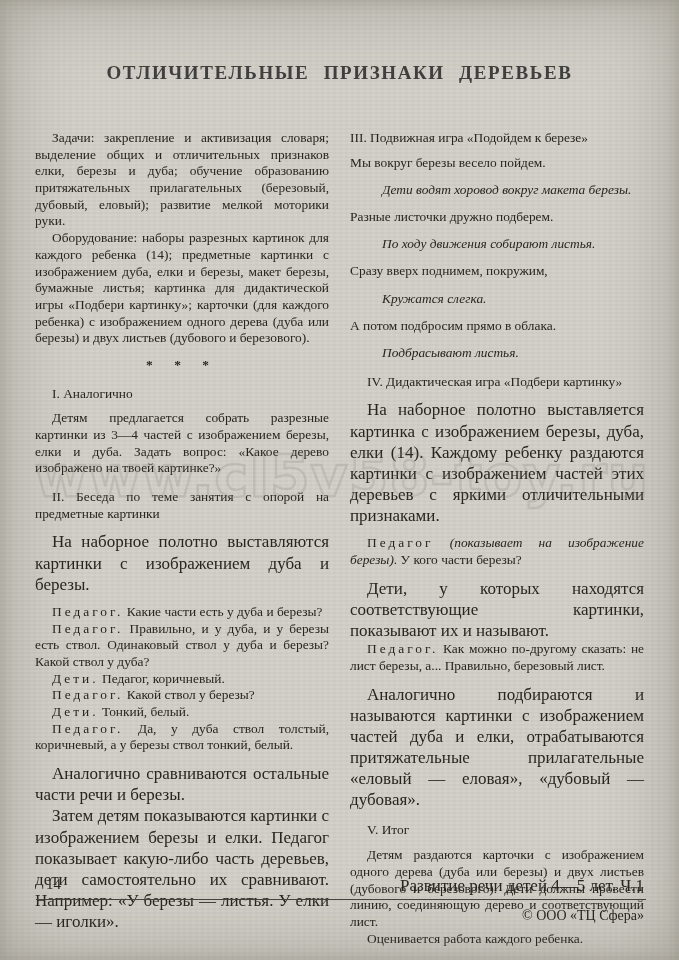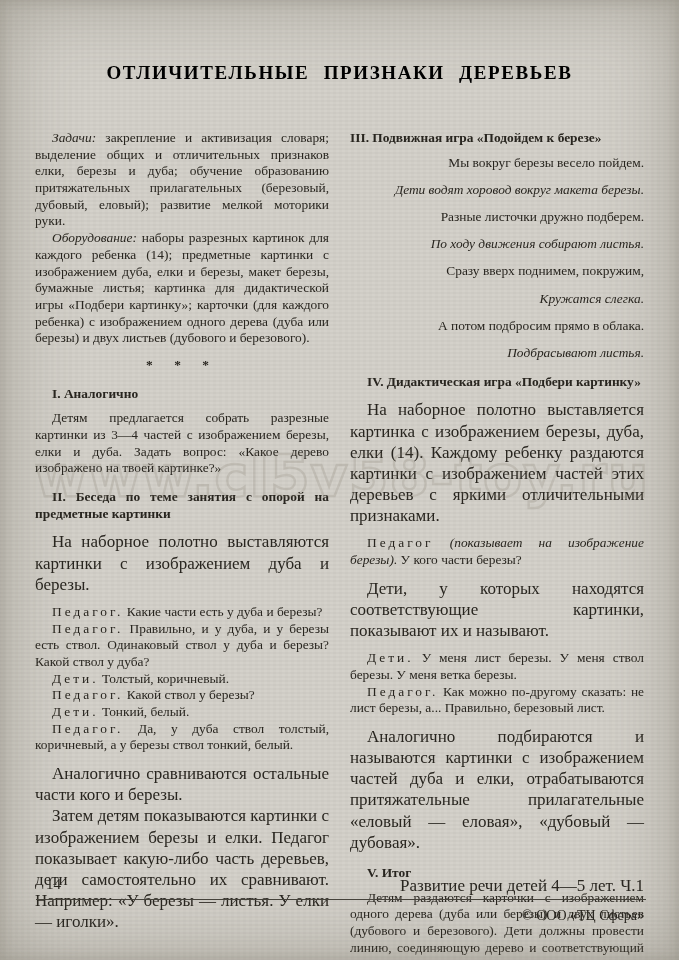--- a/index.html
+++ b/index.html
@@ -9,35 +9,35 @@
     background-image:
       repeating-linear-gradient(0deg, rgba(255,255,255,.025) 0 2px, rgba(0,0,0,.018) 2px 4px),
       repeating-linear-gradient(90deg, rgba(255,255,255,.02) 0 3px, rgba(0,0,0,.012) 3px 6px);
     font-family:"Liberation Serif", serif;
     color:#28251f;
   }
   .vignette{position:absolute;inset:0;pointer-events:none;
     box-shadow:inset 0 0 75px rgba(92,86,72,.38), inset 0 0 14px rgba(92,86,72,.20);}
   .title{
     text-align:center;padding-top:62px;margin:0;
-    font-size:19px;font-weight:bold;letter-spacing:1.6px;word-spacing:8px;color:#000000;
+    font-size:19px;font-weight:bold;letter-spacing:1.6px;word-spacing:8px;color:#404040;
   }
   .cols{display:flex;gap:21px;padding:0 35px;margin-top:46px;}
   .col{flex:1;font-size:13.4px;line-height:1.245;text-align:justify;min-width:0;}
   .col > :first-child{margin-top:0;}
   p{margin:0;}
   .para{text-indent:17px;}
   .small{font-size:17px;}
   .gap{margin-top:9px;}
-  .h{font-weight:bold;text-indent:17px;margin:12px 0 8px;}
-  .lead{font-style:italic;}
+  .h{font-weight:normal;text-indent:17px;margin:12px 0 8px;}
+  .lead{}
   .sep{text-align:center;text-indent:0;font-weight:bold;letter-spacing:9px;margin:10px 0 11px;}
   .speaker{letter-spacing:3px;}
   .aside{font-style:italic;}
-  .poem-line{text-indent:0;text-align:right;margin:0 0 10.5px;}
+  .poem-line{text-indent:0;text-align:left;margin:0 0 10.5px;}
   .stage{font-style:italic;margin-left:32px;}
   .watermark{
     position:absolute;top:443px;left:-8px;width:700px;text-align:center;
     font-family:"DejaVu Sans", sans-serif;font-weight:bold;
     font-size:57px;letter-spacing:1px;white-space:nowrap;
     color:transparent;-webkit-text-stroke:2.4px rgba(122,115,100,.28);
     opacity:.7;pointer-events:none;
   }
   .footer-rule{position:absolute;left:36px;right:33px;top:899px;border-top:1.3px solid #45423a;}
   .page-num{position:absolute;left:46px;top:876px;font-size:15px;}
@@ -69,29 +69,29 @@
 
     <p class="h">II. Беседа по теме занятия с опорой на предметные картинки</p>
 
     <p class="para small gap">На наборное полотно выставляются картинки с изображением дуба и березы.</p>
 
     <p class="para gap"><span class="speaker">Педагог.</span>
       <span>Какие части есть у дуба и березы?</span></p>
     <p class="para"><span class="speaker">Педагог.</span>
       <span>Правильно, и у дуба, и у березы есть ствол. Одинаковый ствол у дуба и березы? Какой ствол у дуба?</span></p>
     <p class="para"><span class="speaker">Дети.</span>
-      <span>Толстый, коричневый.</span></p>
+      <span>Педагог, коричневый.</span></p>
     <p class="para"><span class="speaker">Педагог.</span>
       <span>Какой ствол у березы?</span></p>
     <p class="para"><span class="speaker">Дети.</span>
       <span>Тонкий, белый.</span></p>
     <p class="para"><span class="speaker">Педагог.</span>
       <span>Да, у дуба ствол толстый, коричневый, а у березы ствол тонкий, белый.</span></p>
 
-    <p class="para small gap">Аналогично сравниваются остальные части кого и березы.</p>
+    <p class="para small gap">Аналогично сравниваются остальные части речи и березы.</p>
     <p class="para small">Затем детям показываются картинки с изображением березы и елки. Педагог показывает какую-либо часть деревьев, дети самостоятельно их сравнивают. Например: «У березы — листья. У елки — иголки».</p>
   </div>
 
   <div class="col">
     <p class="h" style="margin-top:0;text-indent:0;">III. Подвижная игра «Подойдем к березе»</p>
 
     <p class="poem-line">Мы вокруг березы весело пойдем.</p>
     <p class="poem-line stage">Дети водят хоровод вокруг  макета березы.</p>
     <p class="poem-line">Разные листочки дружно подберем.</p>
     <p class="poem-line stage">По ходу движения собирают листья.</p>
@@ -103,22 +103,20 @@
     <p class="h">IV. Дидактическая игра «Подбери картинку»</p>
 
     <p class="para small gap">На наборное полотно выставляется картинка с изображением березы, дуба, елки (14). Каждому ребенку раздаются картинки с изображением частей этих деревьев с яркими отличительными признаками.</p>
 
     <p class="para gap"><span class="speaker">Педагог</span>
       <span class="aside">(показывает на изображение березы).</span>
       <span>У кого части березы?</span></p>
 
     <p class="para small gap">Дети, у которых находятся соответствующие картинки, показывают их и называют.</p>
 
-    <p class="para gap"><span class="speaker">Дети.</span>
-      <span>У меня лист березы. У меня ствол березы. У меня ветка березы.</span></p>
     <p class="para"><span class="speaker">Педагог.</span>
       <span>Как можно по-другому сказать: не лист березы, а... Правильно, березовый лист.</span></p>
 
     <p class="para small gap">Аналогично подбираются и называются картинки с изображением частей дуба и елки, отрабатываются притяжательные прилагательные «еловый — еловая», «дубовый — дубовая».</p>
 
     <p class="h">V. Итог</p>
     <p class="para">Детям раздаются карточки с изображением одного дерева (дуба или березы) и двух листьев (дубового и березового). Дети должны провести линию, соединяющую дерево и соответствующий лист.</p>
     <p class="para">Оценивается работа каждого ребенка.</p>
   </div>
 </div>

